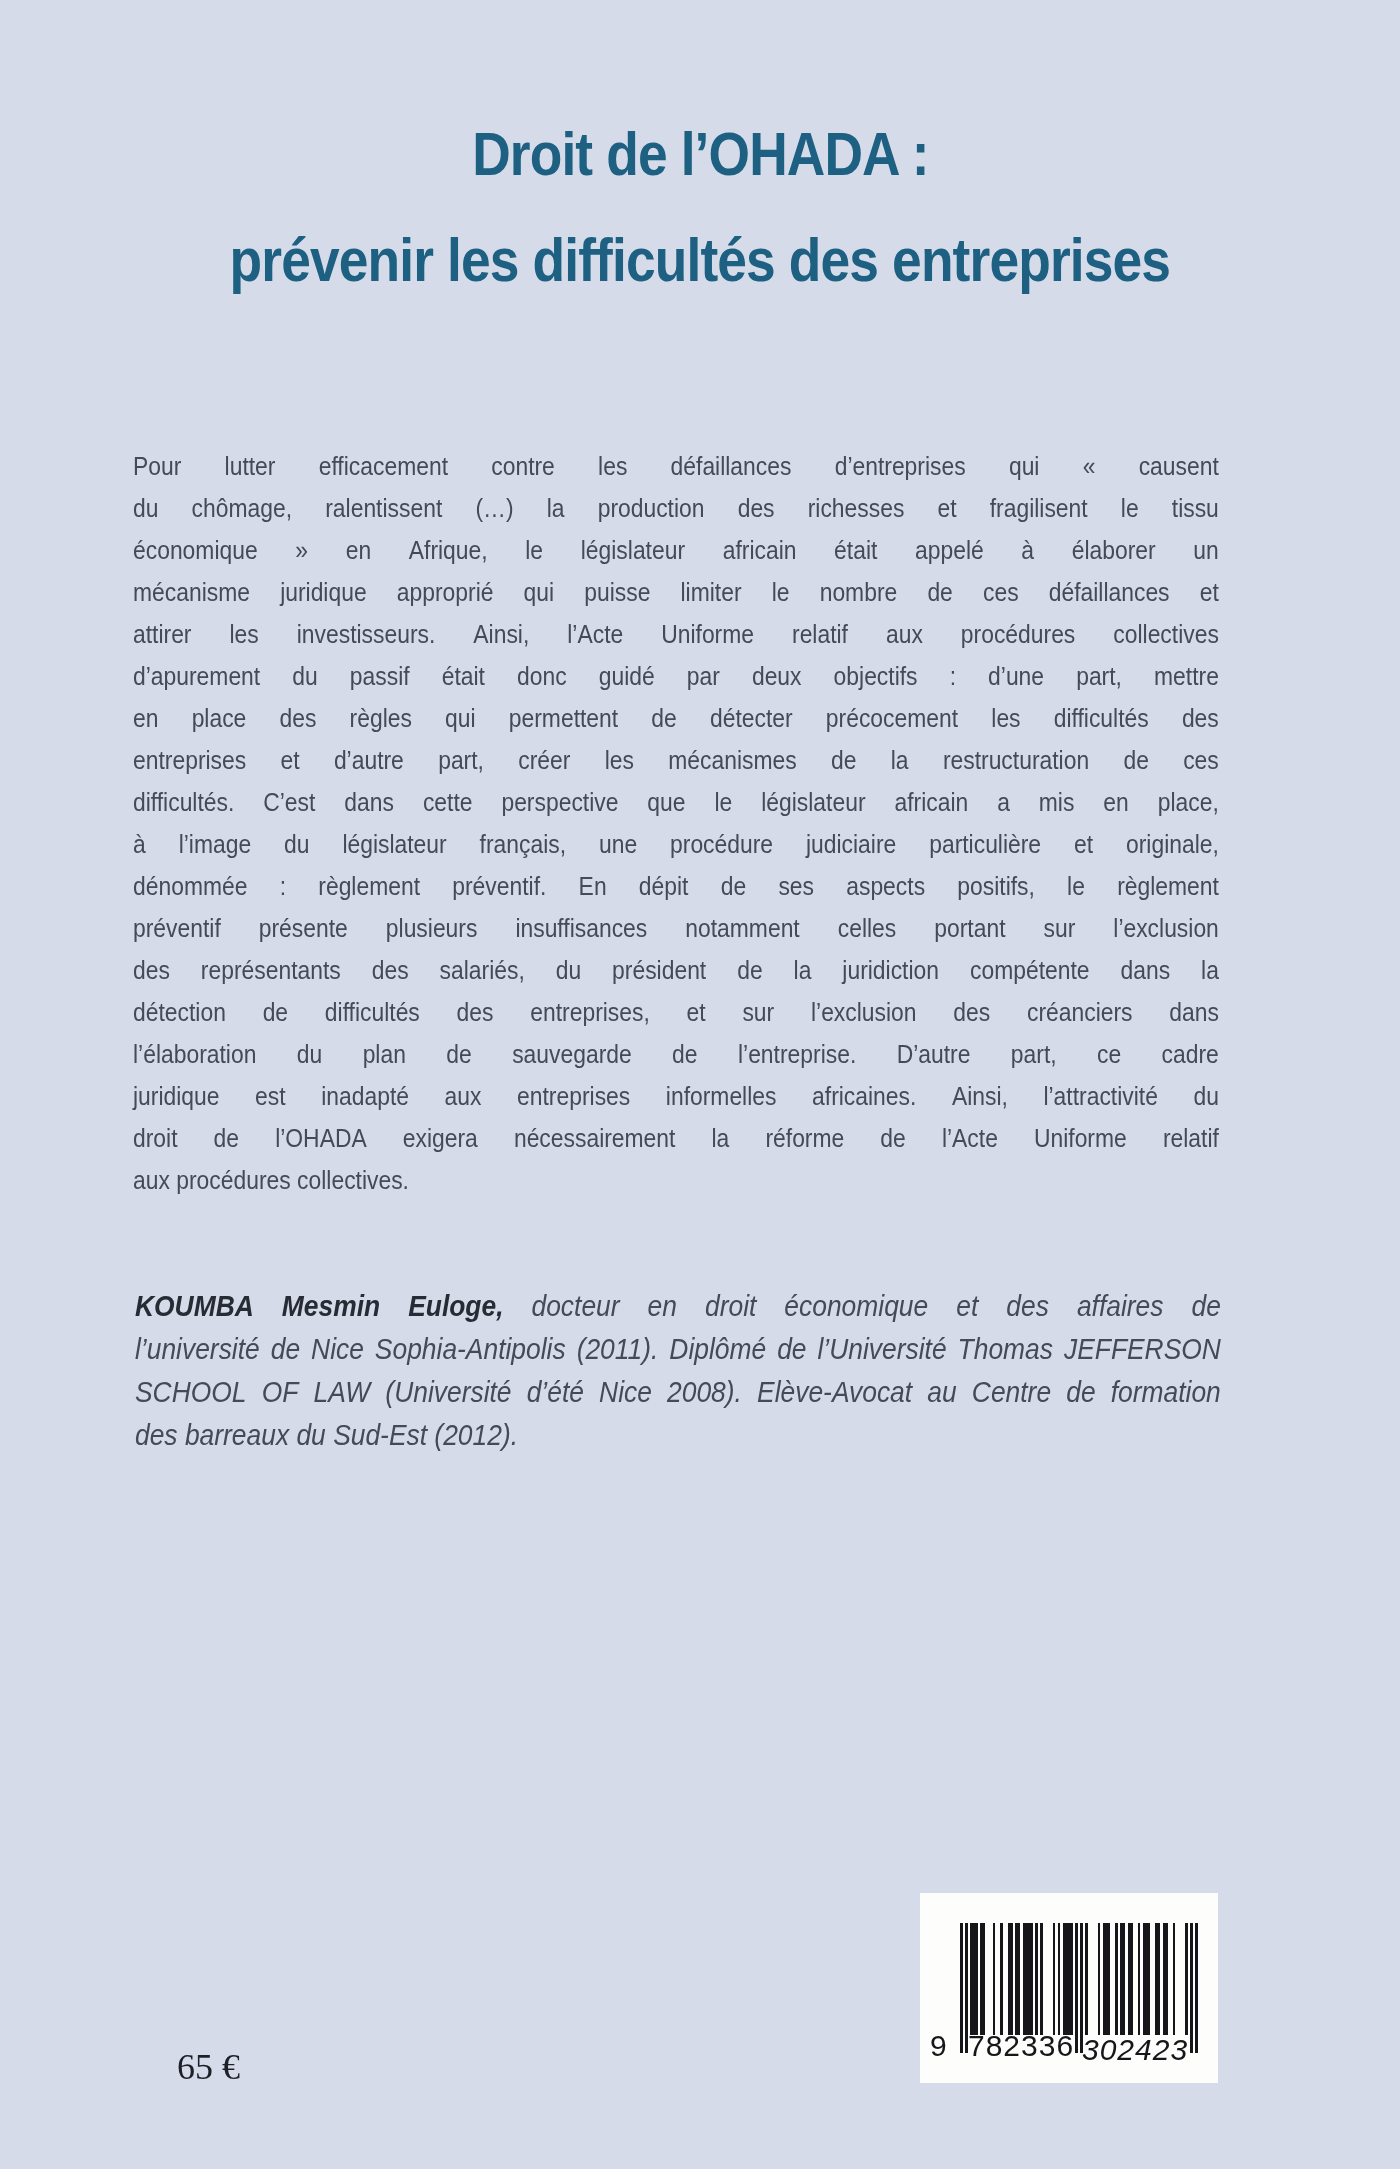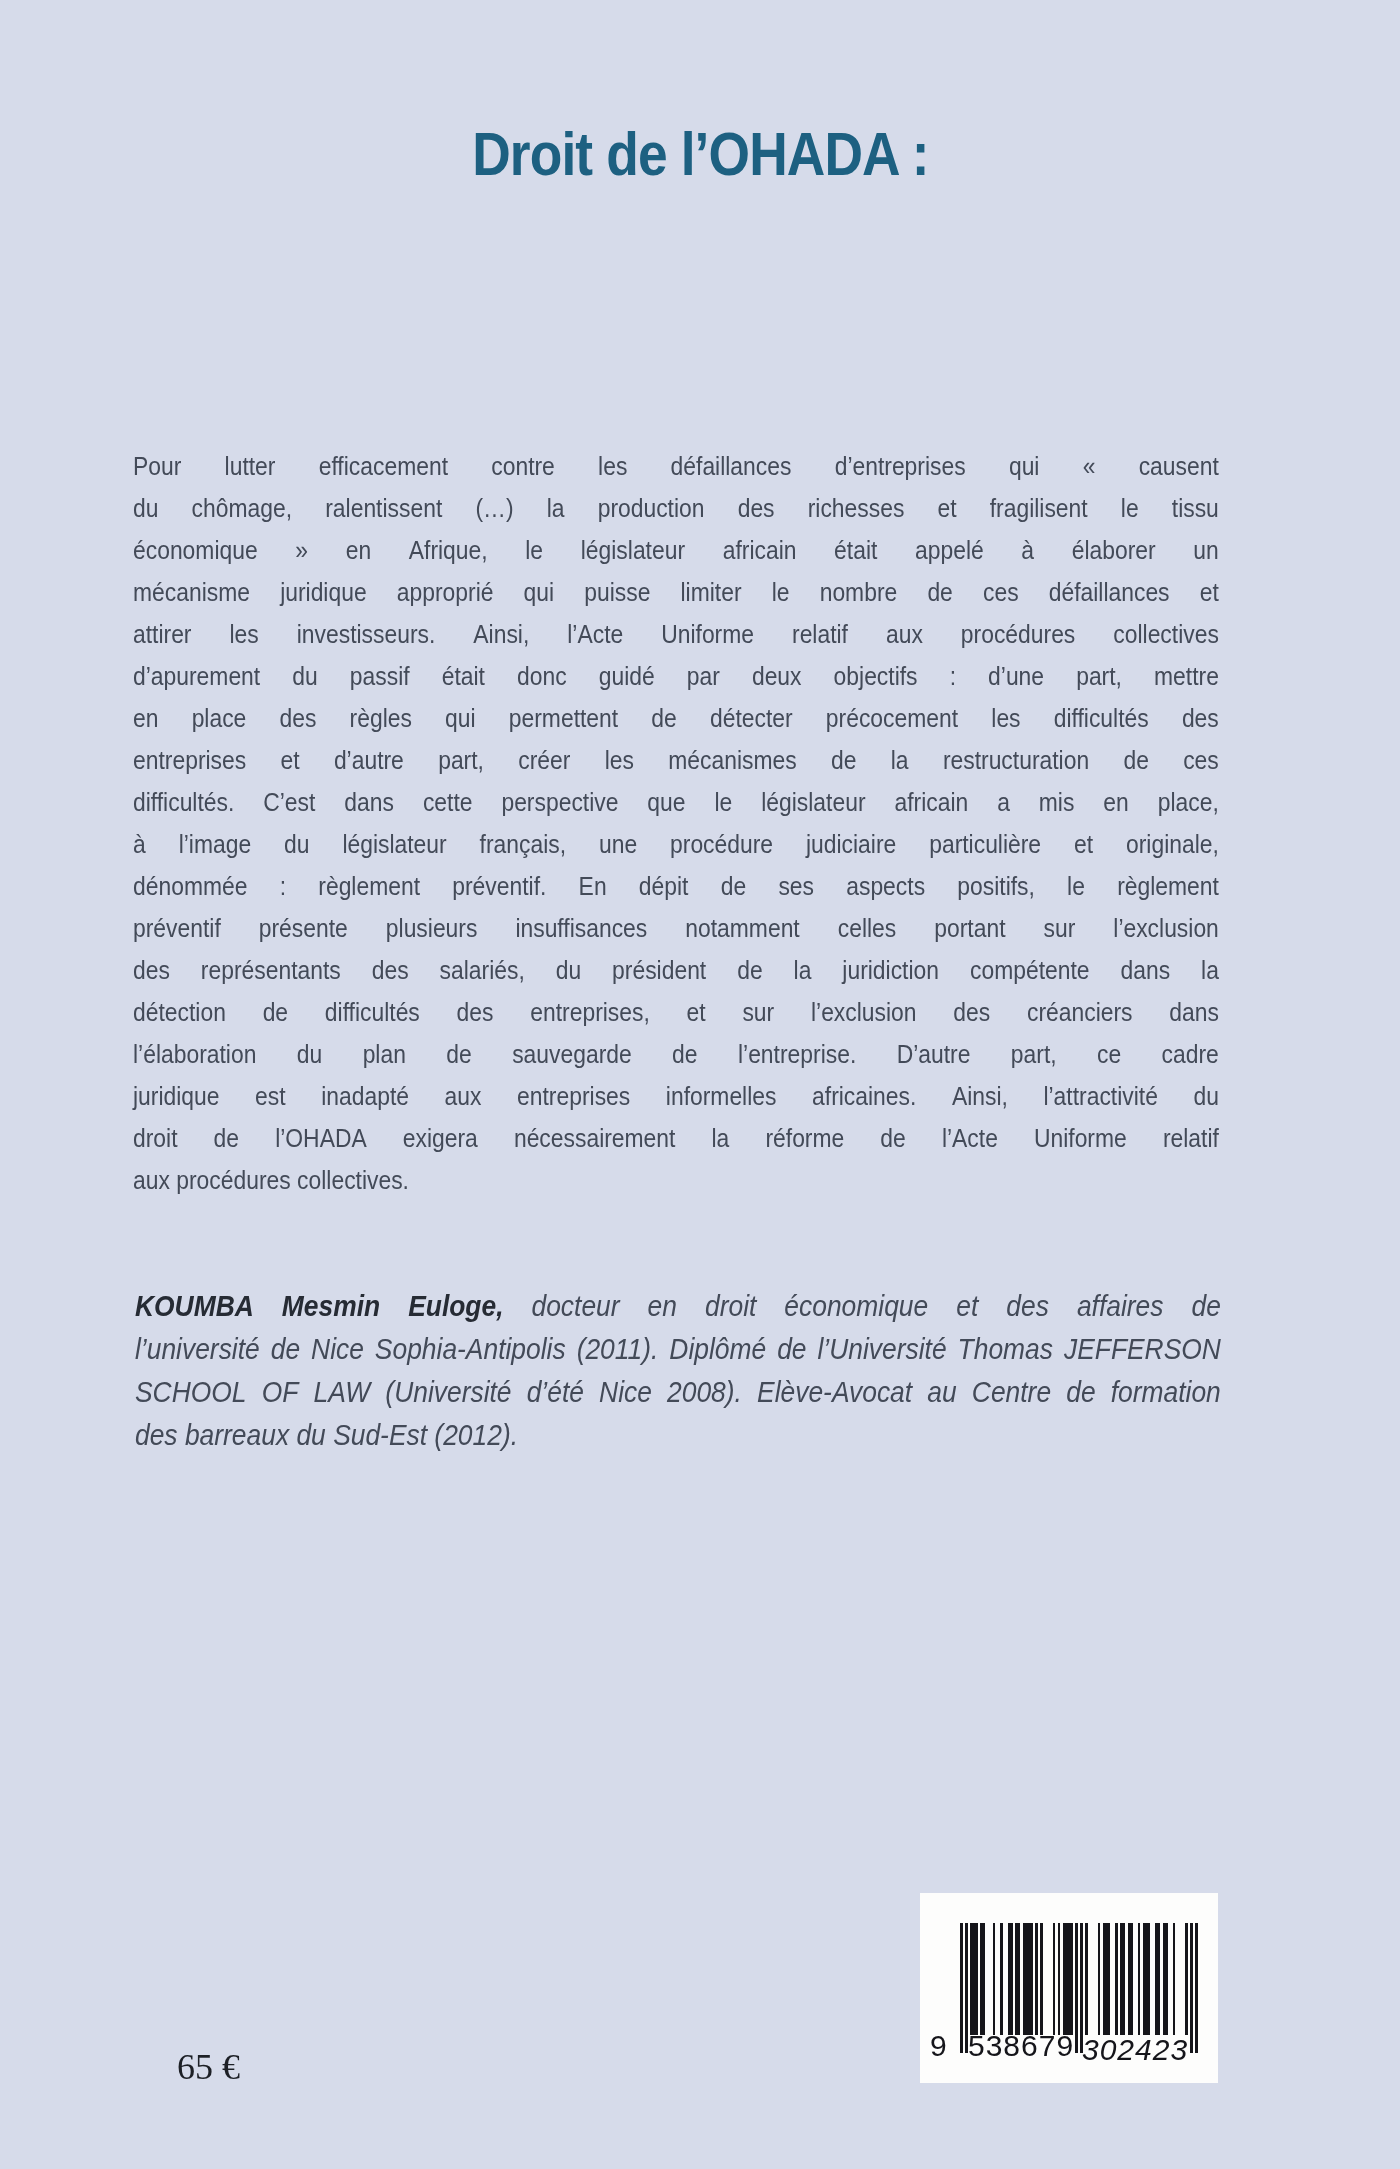--- a/index.html
+++ b/index.html
@@ -84,20 +84,21 @@
   .bd-g1{position:absolute;left:48px;width:106px;top:0;text-align:center;}
   .bd-g2{position:absolute;left:162px;width:106px;top:4px;text-align:right;font-style:italic;}
 </style>
 </head>
 <body>
 
 <div class="page">
 
   <div class="title">
     <div><span class="tline">Droit de l’OHADA :</span></div>
+    <div><span class="tline">prévenir les difficultés des entreprises</span></div>
   </div>
 
   <div class="summary">
       <div class="jline">
         <span>Pour</span>
         <span>lutter</span>
         <span>efficacement</span>
         <span>contre</span>
         <span>les</span>
         <span>défaillances</span>
@@ -463,18 +464,18 @@
         <div class="m"></div>
         <div class="m"></div>
         <div class="m on"></div>
         <div class="m"></div>
         <div class="m on guard"></div>
         <div class="m"></div>
         <div class="m on guard"></div>
       </div>
     <div class="bdigits">
       <span class="bd-first">9</span>
-      <span class="bd-g1">538679</span>
+      <span class="bd-g1">782336</span>
       <span class="bd-g2">302423</span>
     </div>
   </div>
 
 </div>
 
 </body></html>

